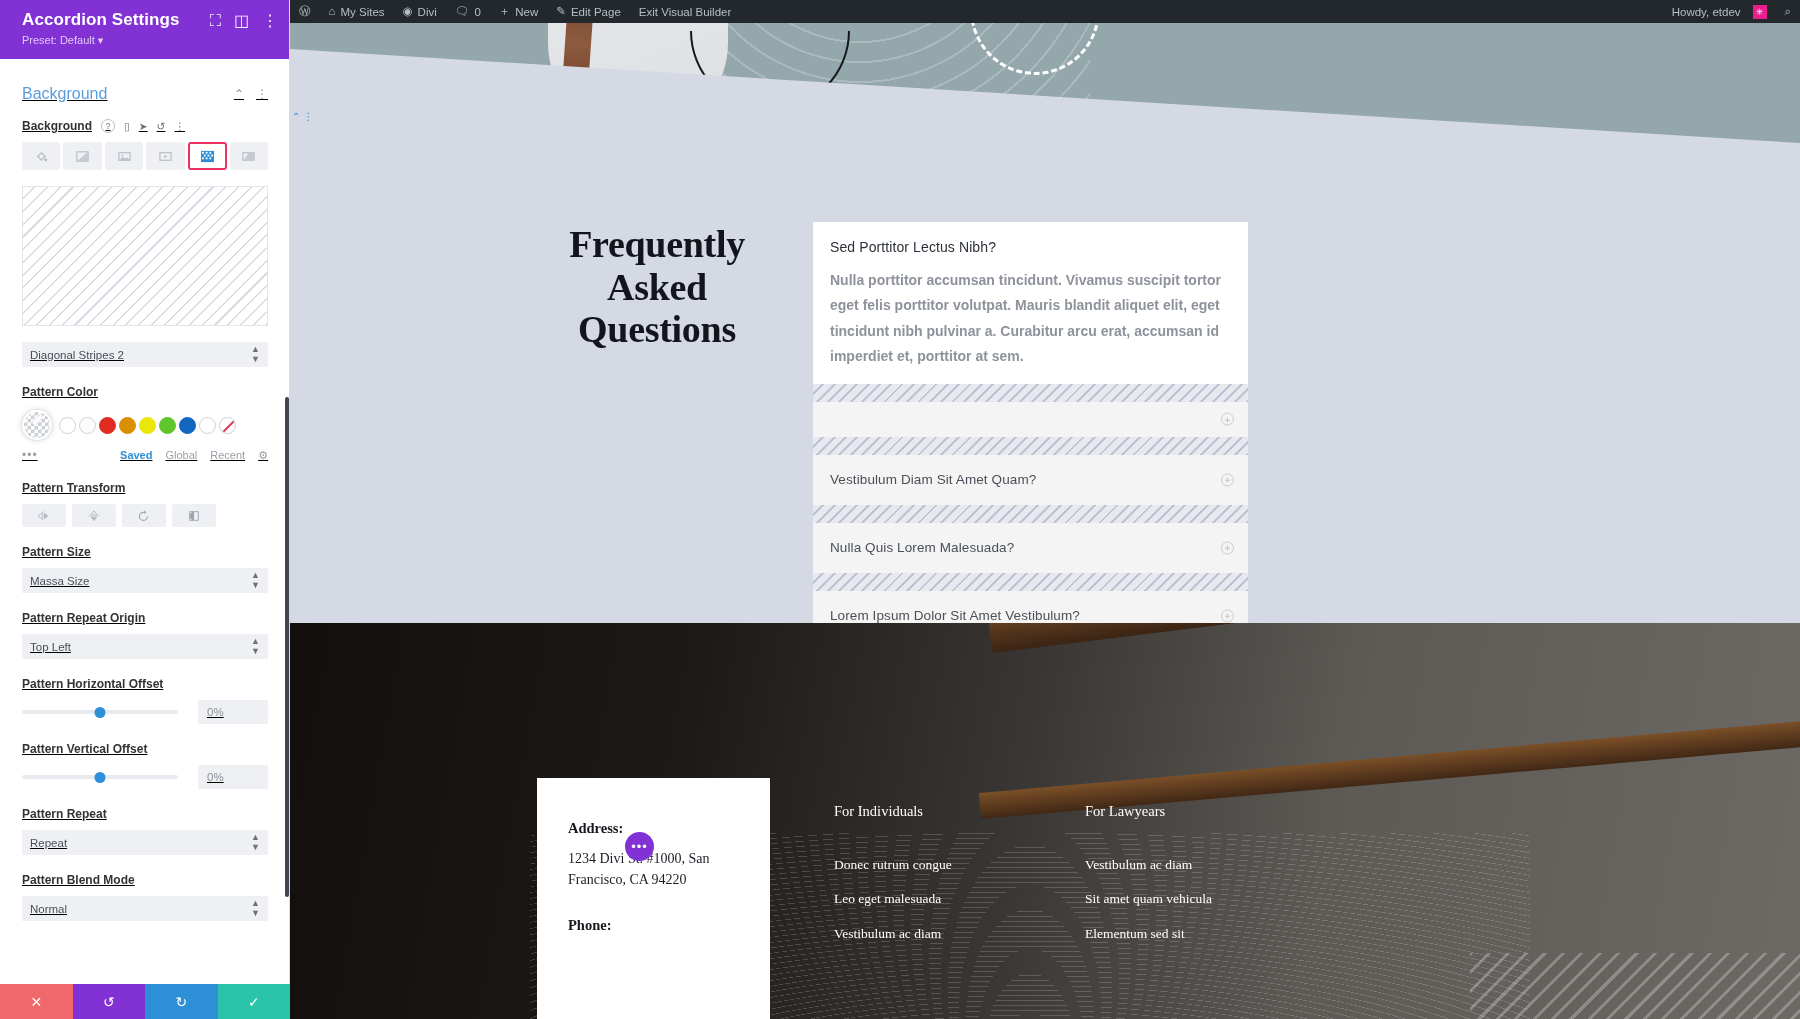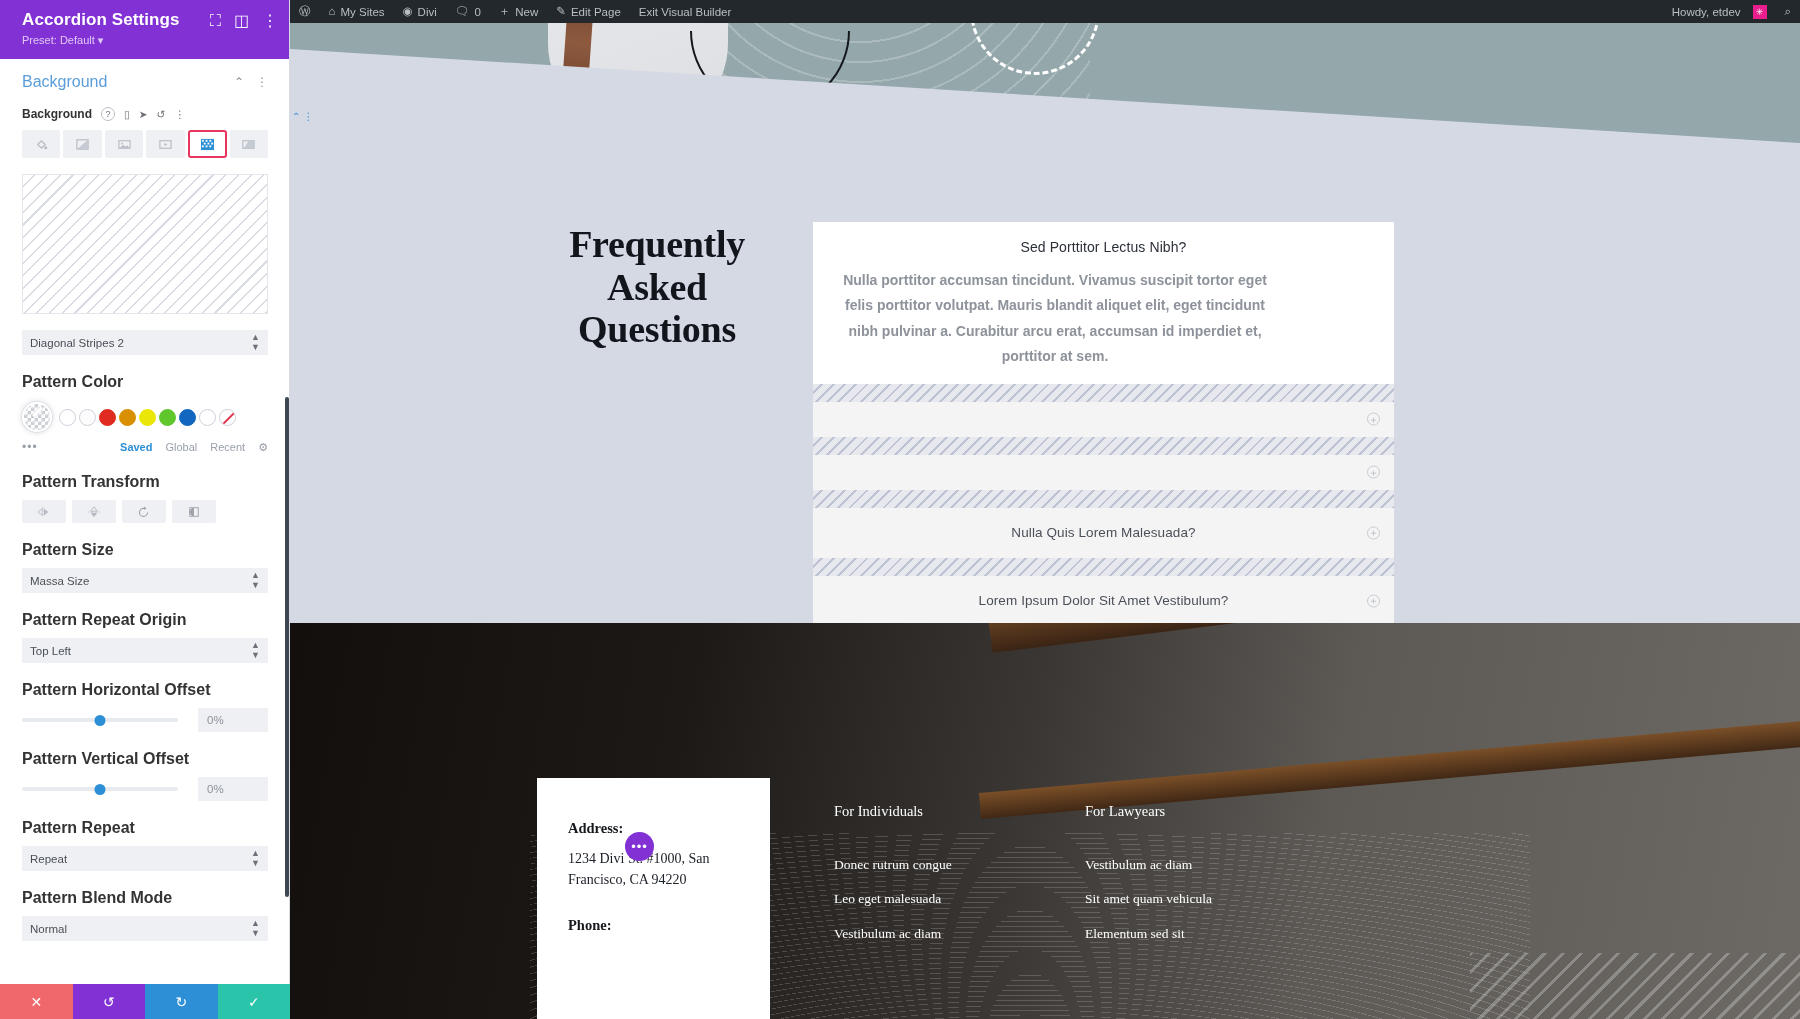--- a/index.html
+++ b/index.html
@@ -43,21 +43,21 @@
   }
   .panel-tab {
     flex: 1; text-align: center; color: #fff;
     font-size: 12.5px; padding: 11px 0 12px;
     cursor: pointer;
   }
   .panel-tab.active { background: #9b46e8; font-weight: bold; }
 
   .panel-body {
     flex: 1 1 auto; overflow: hidden; position: relative;
-    padding: 0 0 0 0; background: #fff;
+    padding: 12px 0 0 0; background: #fff; text-decoration: underline;
   }
   .panel-scroll { padding: 14px 22px 0 22px; }
 
   .section-head {
     display: flex; align-items: center; justify-content: space-between;
     margin-bottom: 16px;
   }
   .section-title { color: #5a9ddb; font-size: 16px; }
   .section-head-icons { display: flex; gap: 12px; color: #8a8f99; font-size: 12px; }
 
@@ -95,21 +95,21 @@
     position: relative; background: #eef0f4; height: 25px;
     display: flex; align-items: center; padding: 0 8px;
     font-size: 11.5px; color: #4a4f57; cursor: pointer;
     margin-bottom: 18px;
   }
   .sel-box .arrows {
     position: absolute; right: 8px; font-size: 9px; color: #6b7079;
     line-height: 1.05; text-align: center;
   }
 
-  .sub-label { font-size: 16px; color: #333; font-weight: 600; margin-bottom: 11px; }
+  .sub-label { font-size: 12px; color: #333; font-weight: 600; margin-bottom: 11px; }
 
   .swatch-row { display: flex; align-items: center; gap: 3px; }
   .swatch {
     width: 17px; height: 17px; border-radius: 50%;
     border: 1px solid #ccd0d8; cursor: pointer; flex: 0 0 auto;
   }
   .swatch.active-picker {
     width: 30px; height: 30px; margin-right: 4px;
     border: 2px solid #fff;
     box-shadow: 0 0 0 1px #dfe2e8, 0 0 6px rgba(0,0,0,.18);
@@ -254,21 +254,21 @@
     position: absolute; left: 0; top: 180px; width: 1510px; height: 420px;
   }
   .faq-heading {
     position: absolute; left: 247px; top: 20px; width: 240px;
     font-family: "Liberation Serif", serif;
     font-size: 38px; font-weight: bold; color: #12161c;
     line-height: 1.12; letter-spacing: -.3px; text-align: center;
   }
 
   .accordion {
-    position: absolute; left: 523px; top: 19px; width: 581px; text-align: center;
+    position: absolute; left: 523px; top: 19px; width: 435px;
   }
   .acc-item { position: relative; }
   .acc-item.open { background: #fff; padding: 17px 0 14px; }
   .acc-item.closed { background: #f4f4f5; padding: 17px 0 18px; }
   .acc-title {
     font-size: 13.5px; color: #4b5058; padding: 0 17px;
     letter-spacing: .1px;
   }
   .acc-item.open .acc-title {
     color: #2b3039; font-size: 14px; margin-bottom: 13px;
@@ -412,20 +412,21 @@
         <div class="acc-body">Nulla porttitor accumsan tincidunt. Vivamus suscipit tortor eget felis porttitor volutpat. Mauris blandit aliquet elit, eget tincidunt nibh pulvinar a. Curabitur arcu erat, accumsan id imperdiet et, porttitor at sem.</div>
       </div>
       <div class="acc-sep"></div>
 
       <div class="acc-item closed">
         <div class="acc-toggle">＋</div>
       </div>
       <div class="acc-sep"></div>
 
       <div class="acc-item closed">
+        <div class="acc-title">Vestibulum Diam Sit Amet Quam?</div>
         <div class="acc-toggle">＋</div>
       </div>
       <div class="acc-sep"></div>
 
       <div class="acc-item closed">
         <div class="acc-title">Nulla Quis Lorem Malesuada?</div>
         <div class="acc-toggle">＋</div>
       </div>
       <div class="acc-sep"></div>
 

